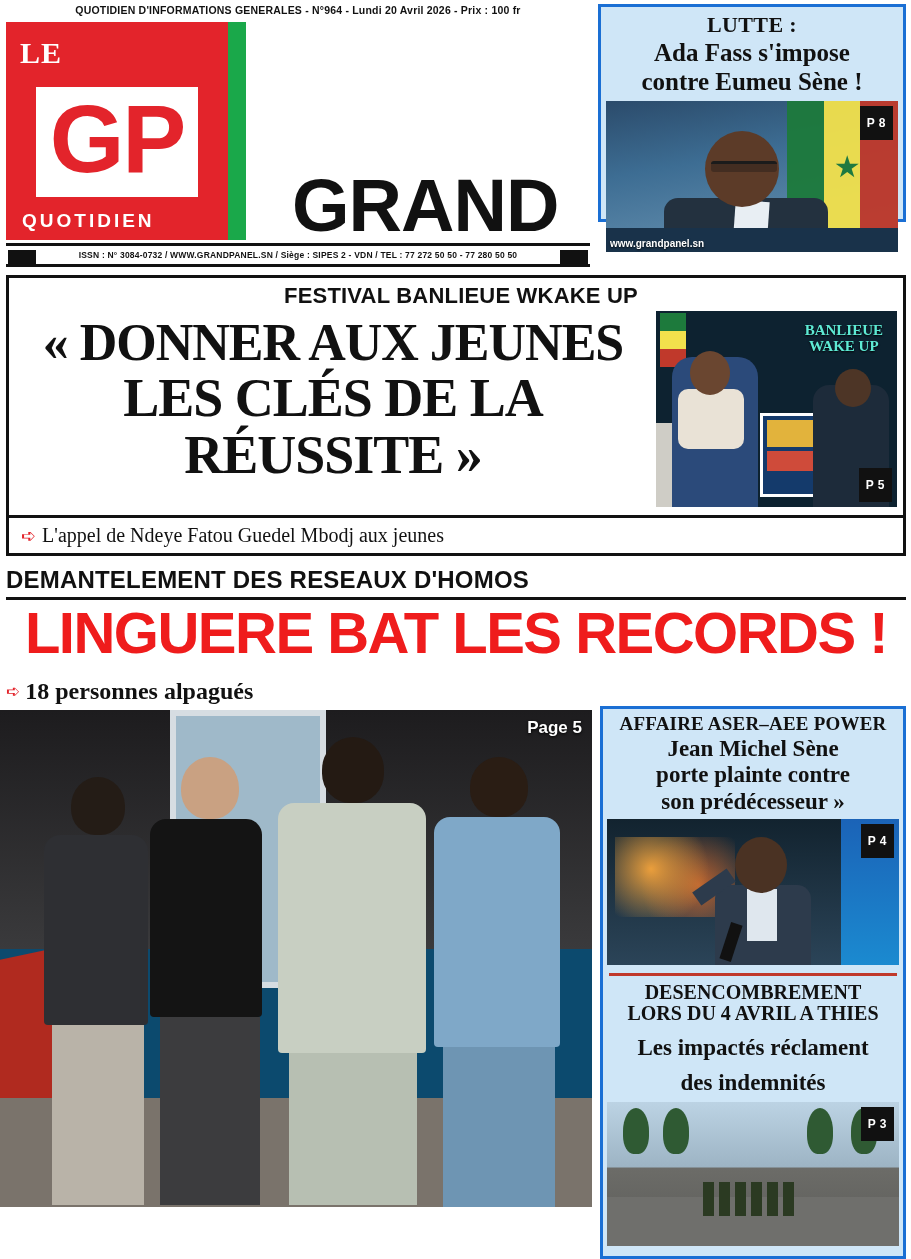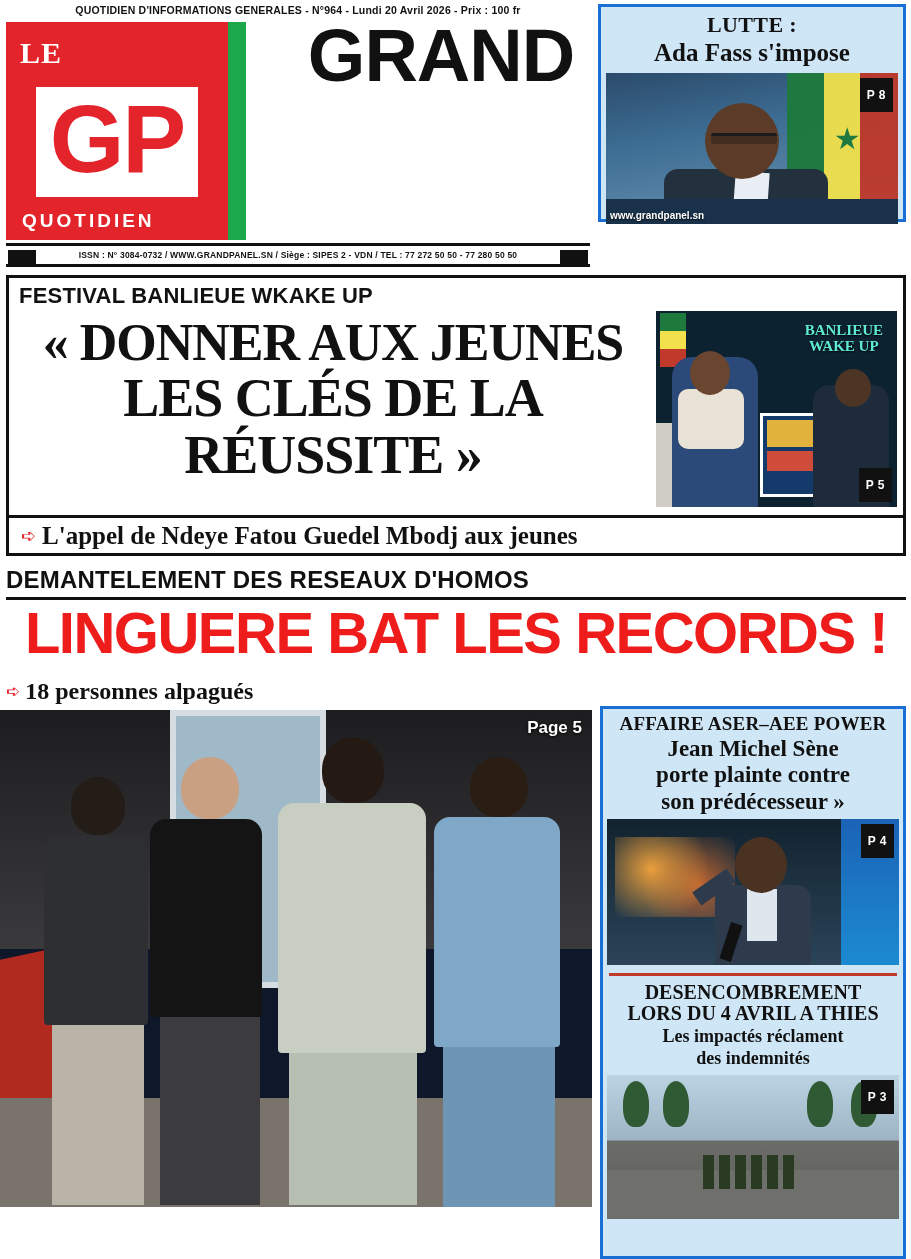--- a/index.html
+++ b/index.html
@@ -68,22 +68,22 @@
     font-weight: bold;
     letter-spacing: 3px;
   }
   .logo-green {
     width: 18px;
     background: #1aa84a;
   }
   .logo-text {
     flex: 1;
     display: flex;
-    flex-direction: row;
-    justify-content: center;
+    flex-direction: column;
+    justify-content: flex-end;
     padding-left: 46px;
   }
   .logo-text .l1, .logo-text .l2 {
     font-family: "Liberation Sans", sans-serif;
     font-weight: bold;
     font-size: 74px;
     line-height: .92;
     color: #111;
     letter-spacing: -1px;
   }
@@ -202,20 +202,21 @@
     border: 3px solid #111;
     background: #fff;
   }
   .festival .kick {
     margin: 5px 0 0 10px;
     font-family: "Liberation Sans", sans-serif;
     font-weight: bold;
     font-size: 22px;
     letter-spacing: .2px;
     color: #111;
+    text-align: center;
   }
   .festival .fest-body {
     position: relative;
     height: 200px;
   }
   .festival .headline {
     position: absolute;
     left: 4px; top: 6px; width: 640px;
     text-align: center;
     font-family: "Liberation Serif", serif;
@@ -278,22 +279,22 @@
     position: absolute;
     left: 0; right: 0; bottom: 0;
     height: 38px;
     border-top: 3px solid #111;
     display: flex; align-items: center;
     padding-left: 12px;
   }
   .subline .arrow { color: #e3242b; font-size: 18px; margin-right: 6px; }
   .subline .txt {
     font-family: "Liberation Serif", serif;
-    font-weight: bold;
-    font-size: 25px;
+    font-weight: normal;
+    font-size: 20px;
     color: #111;
   }
 
   
   .dem-kicker {
     position: absolute;
     left: 6px; top: 566px; width: 900px;
     font-family: "Liberation Sans", sans-serif;
     font-weight: bold;
     font-size: 24px;
@@ -326,21 +327,21 @@
     font-weight: bold;
     font-size: 24px;
     color: #111;
   }
 
   
   .mainphoto {
     position: absolute;
     left: 0; top: 710px; width: 592px; height: 497px;
     overflow: hidden;
-    background: #0f172a;
+    background: #0c4a6e;
   }
   .mainphoto .wall {
     position: absolute; left: 0; top: 0; right: 0; height: 48%;
     background: linear-gradient(180deg,#1d1c1e 0%, #3a3a3c 100%);
   }
   .mainphoto .door {
     position: absolute; left: 170px; top: 0; width: 156px; height: 56%;
     background: #9fb9c9; border: 6px solid #d6dde2;
   }
   .mainphoto .floor {
@@ -432,24 +433,24 @@
     font-family: "Liberation Serif", serif;
     font-weight: bold;
     font-size: 20px;
     line-height: 1.08;
     color: #111;
   }
   .rc .head2 {
     text-align: center;
     font-family: "Liberation Serif", serif;
     font-weight: bold;
-    font-size: 18px;
+    font-size: 23px;
     line-height: 1.1;
     color: #111;
-    margin-top: 2px;
+    margin-top: 10px;
   }
   .rc .photo2 {
     position: relative;
     margin-top: 6px;
     height: 144px;
     overflow: hidden;
     background: linear-gradient(180deg,#bcd3e4 0%, #9db4c4 45%, #6c6c68 46%, #5b5b58 100%);
   }
   .photo2 .tree { position: absolute; top: 6px; width: 26px; height: 46px; background: #2f5a33; border-radius: 50% 50% 40% 40%; }
   .photo2 .t1 { left: 16px; } .photo2 .t2 { left: 56px; } .photo2 .t3 { left: 200px; } .photo2 .t4 { left: 244px; }
@@ -476,20 +477,21 @@
   </div>
 </div>
 
 <div class="issn-row">
   <div class="issn">ISSN : N° 3084-0732 / WWW.GRANDPANEL.SN / Siège : SIPES 2 - VDN / TEL : 77 272 50 50 - 77 280 50 50</div>
 </div>
 
 <div class="topright">
   <div class="lutte">LUTTE :</div>
   <div class="tr-head">Ada Fass s'impose</div>
+  <div class="tr-head">contre Eumeu Sène !</div>
   <div class="tr-photo">
     <div class="flag">
         <span class="star">★</span>
       </div>
     <div class="man-body"></div>
     <div class="man-shirt"></div>
     <div class="man-head"></div>
     <div class="man-glasses"></div>
     <div class="desk"></div>
     <div class="url">www.grandpanel.sn</div>

